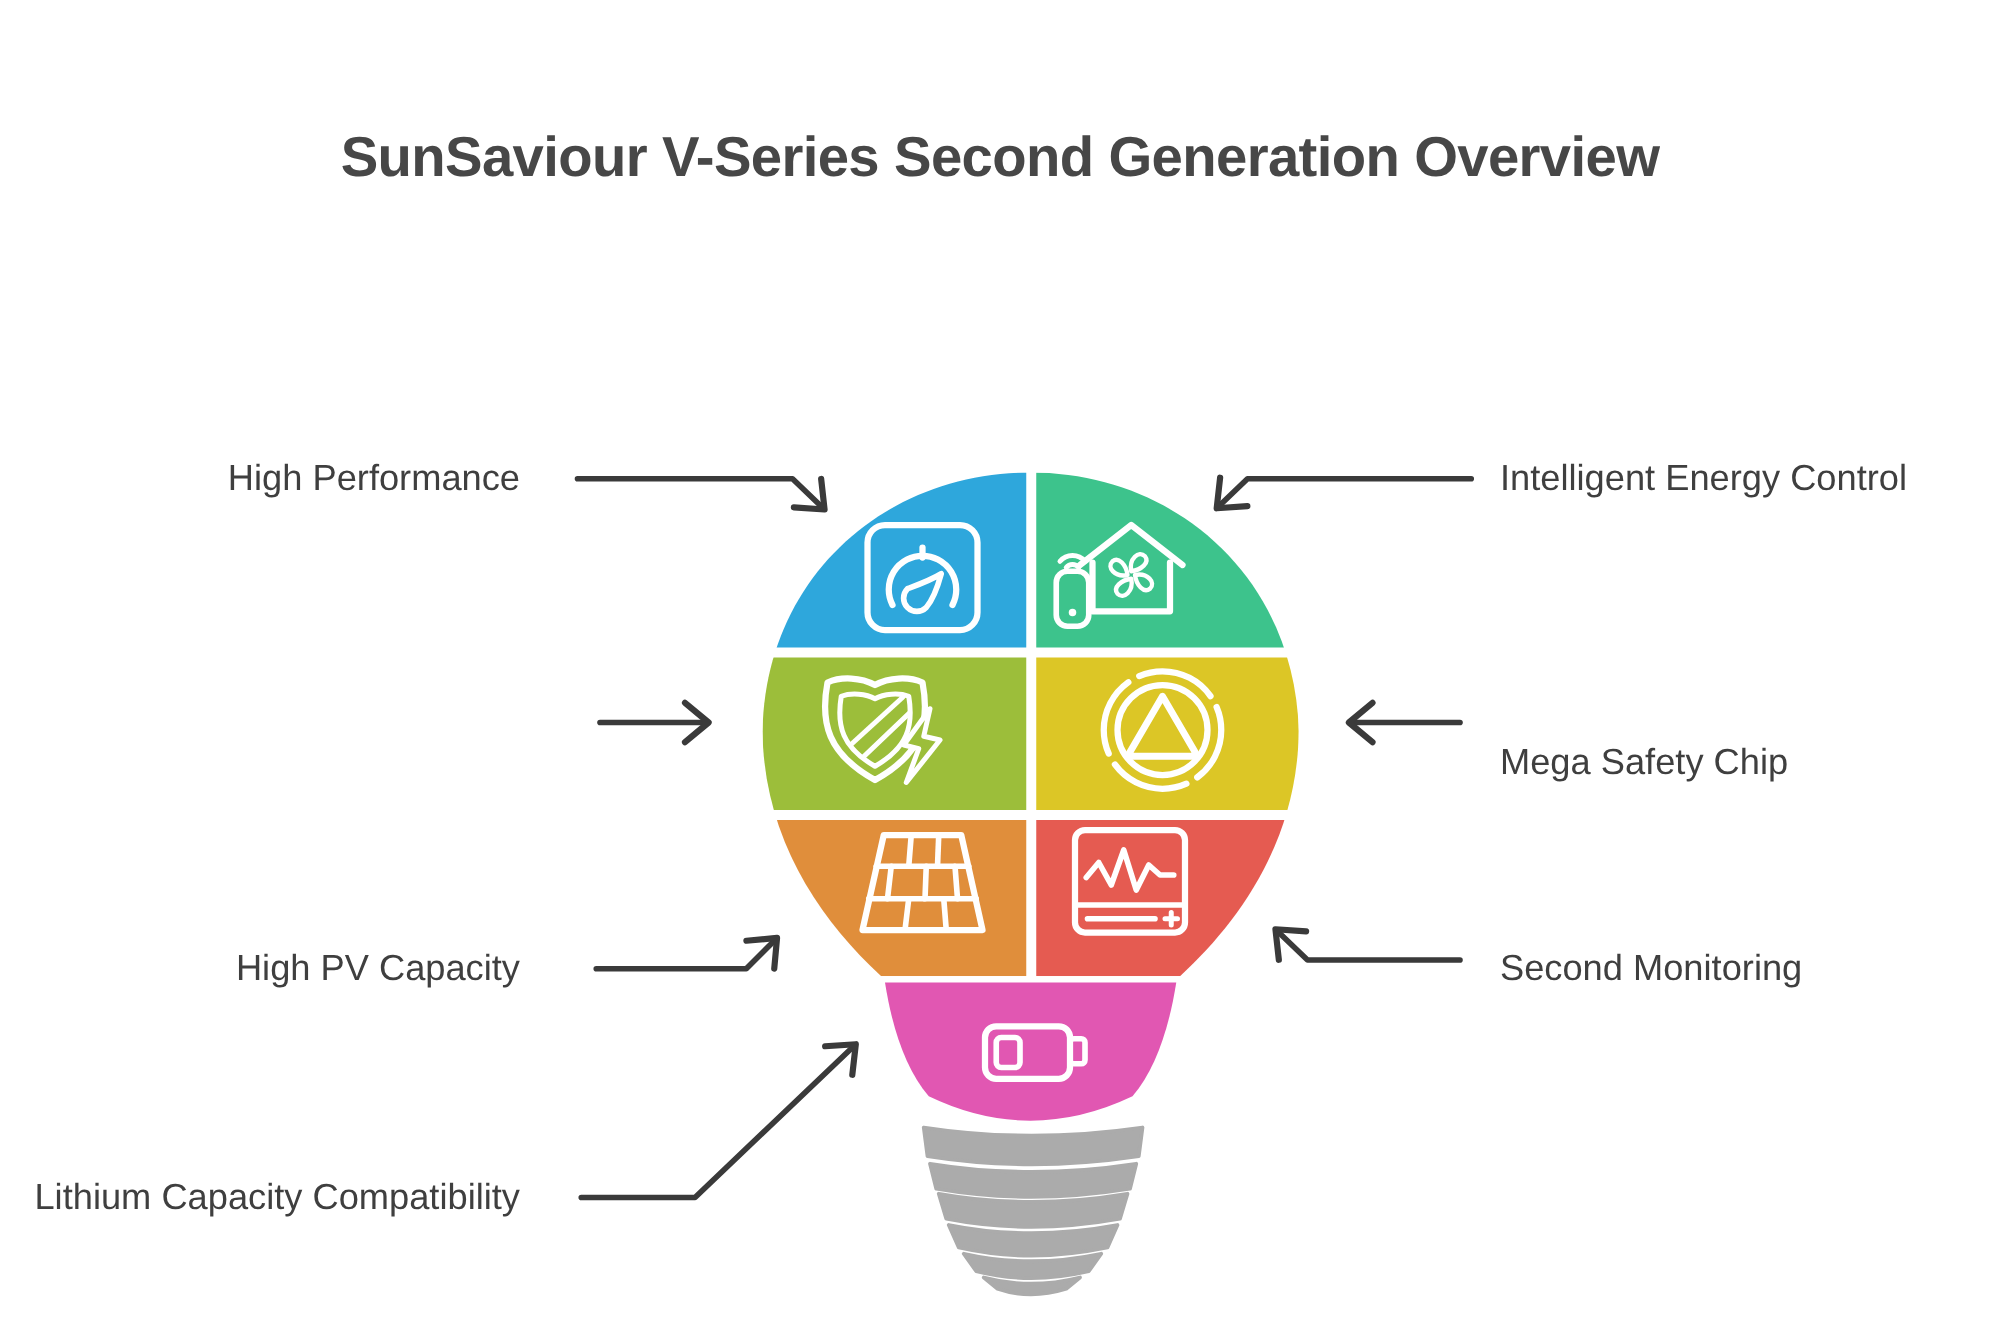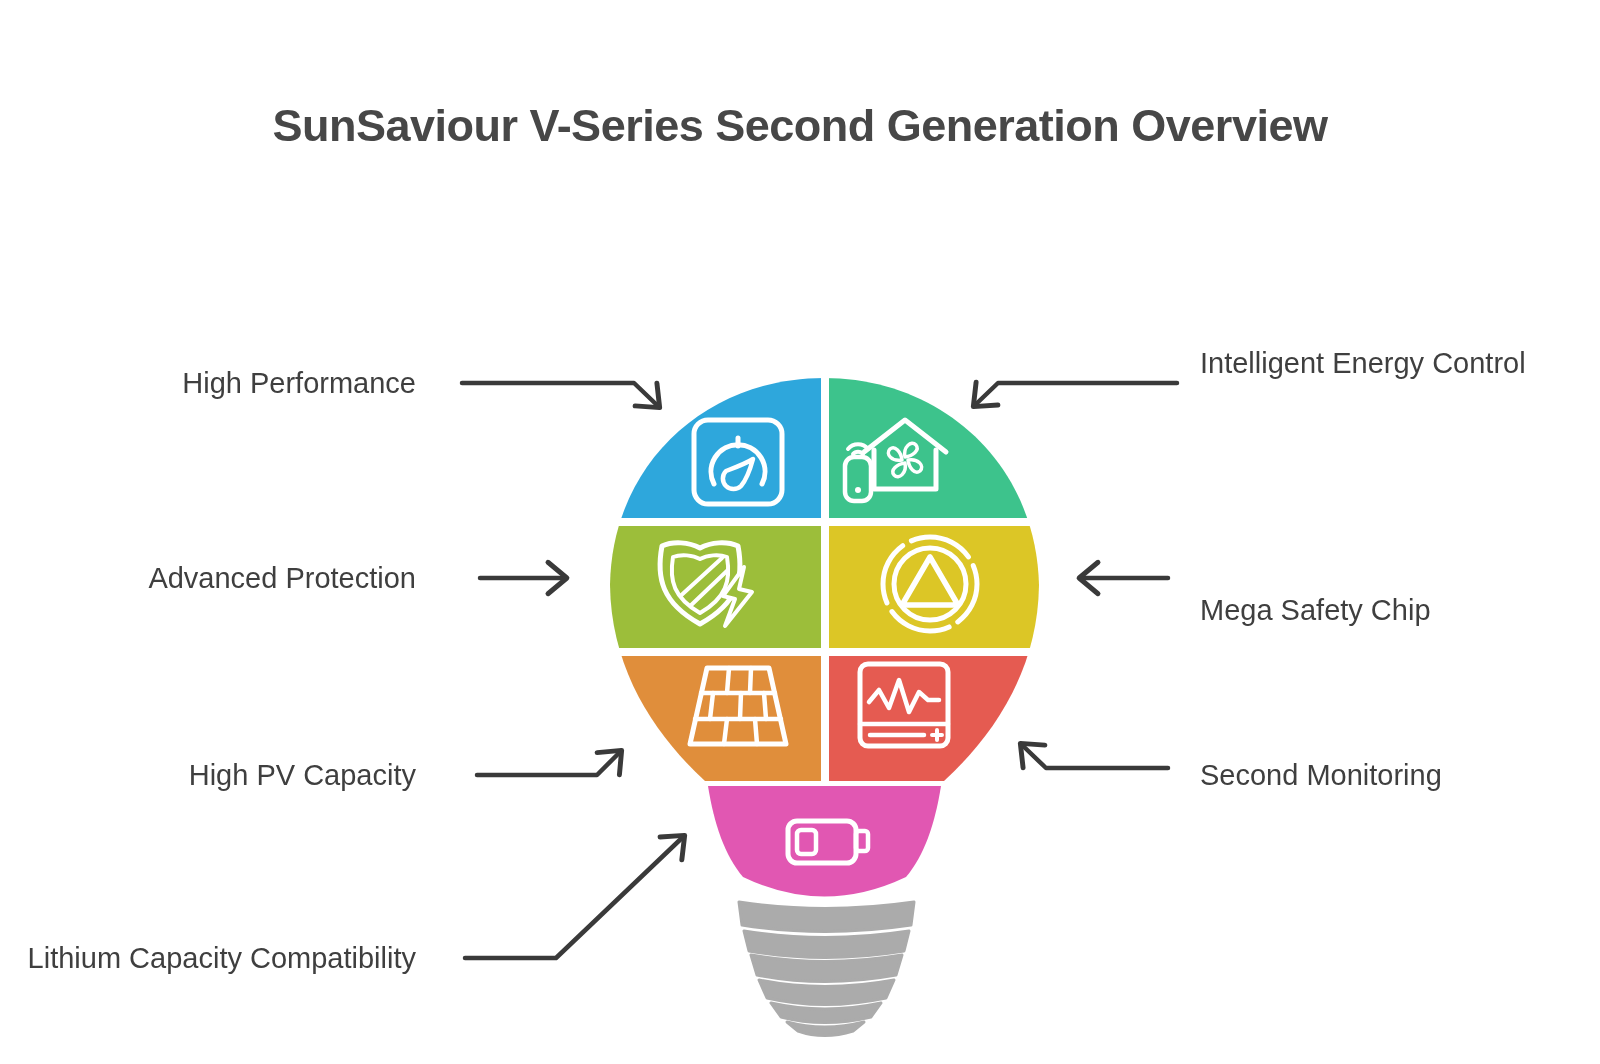--- a/index.html
+++ b/index.html
@@ -148,20 +148,19 @@
       <path d="M 1177,383 L 998,383 L 974,406" marker-end="url(#ah)"></path>
       <path d="M 480,578 L 566,578" marker-end="url(#ah)"></path>
       <path d="M 1168,578 L 1080,578" marker-end="url(#ah)"></path>
       <path d="M 477,775 L 597,775 L 621,751" marker-end="url(#ah)"></path>
       <path d="M 1168,768 L 1046,768 L 1021,744" marker-end="url(#ah)"></path>
       <path d="M 465,958 L 556,958 L 684,836" marker-end="url(#ah)"></path>
     </g>
   </svg>
 
   <div class="feature-label label-left" style="top:366px">High Performance</div>
-  <div class="feature-label label-right" style="top:346px">Intelligent Energy Control</div>
-  <div class="feature-label label-left" style="top:561px">Advanced Protection</div>
+  <div class="feature-label label-right" style="top:366px">Intelligent Energy Control</div>
   <div class="feature-label label-right" style="top:593px">Mega Safety Chip</div>
   <div class="feature-label label-left" style="top:758px">High PV Capacity</div>
   <div class="feature-label label-right" style="top:758px">Second Monitoring</div>
   <div class="feature-label label-left" style="top:941px">Lithium Capacity Compatibility</div>
 
 </div>
 
 </body></html>

